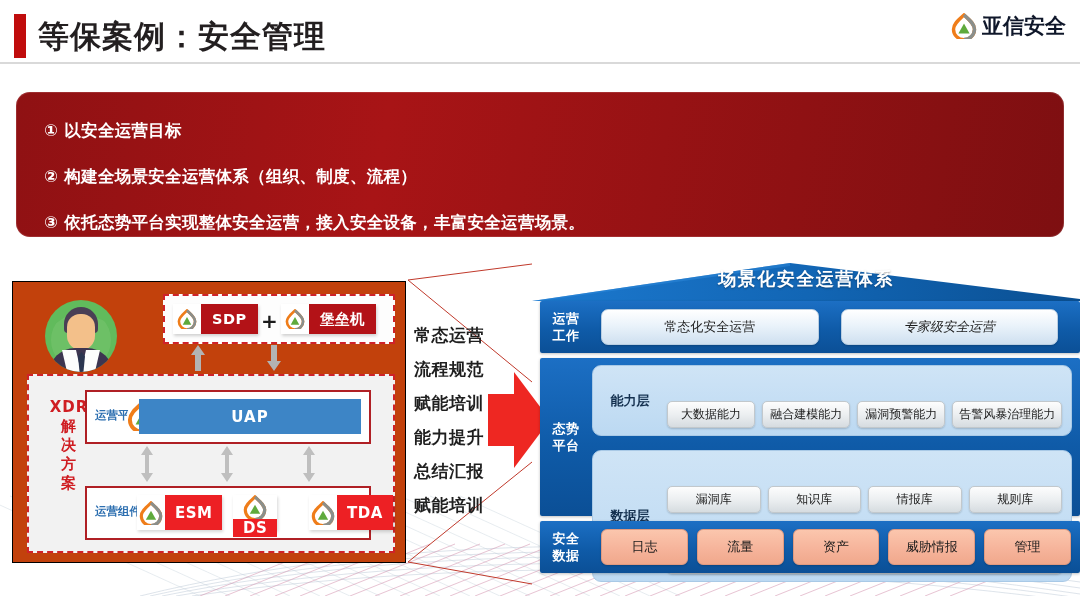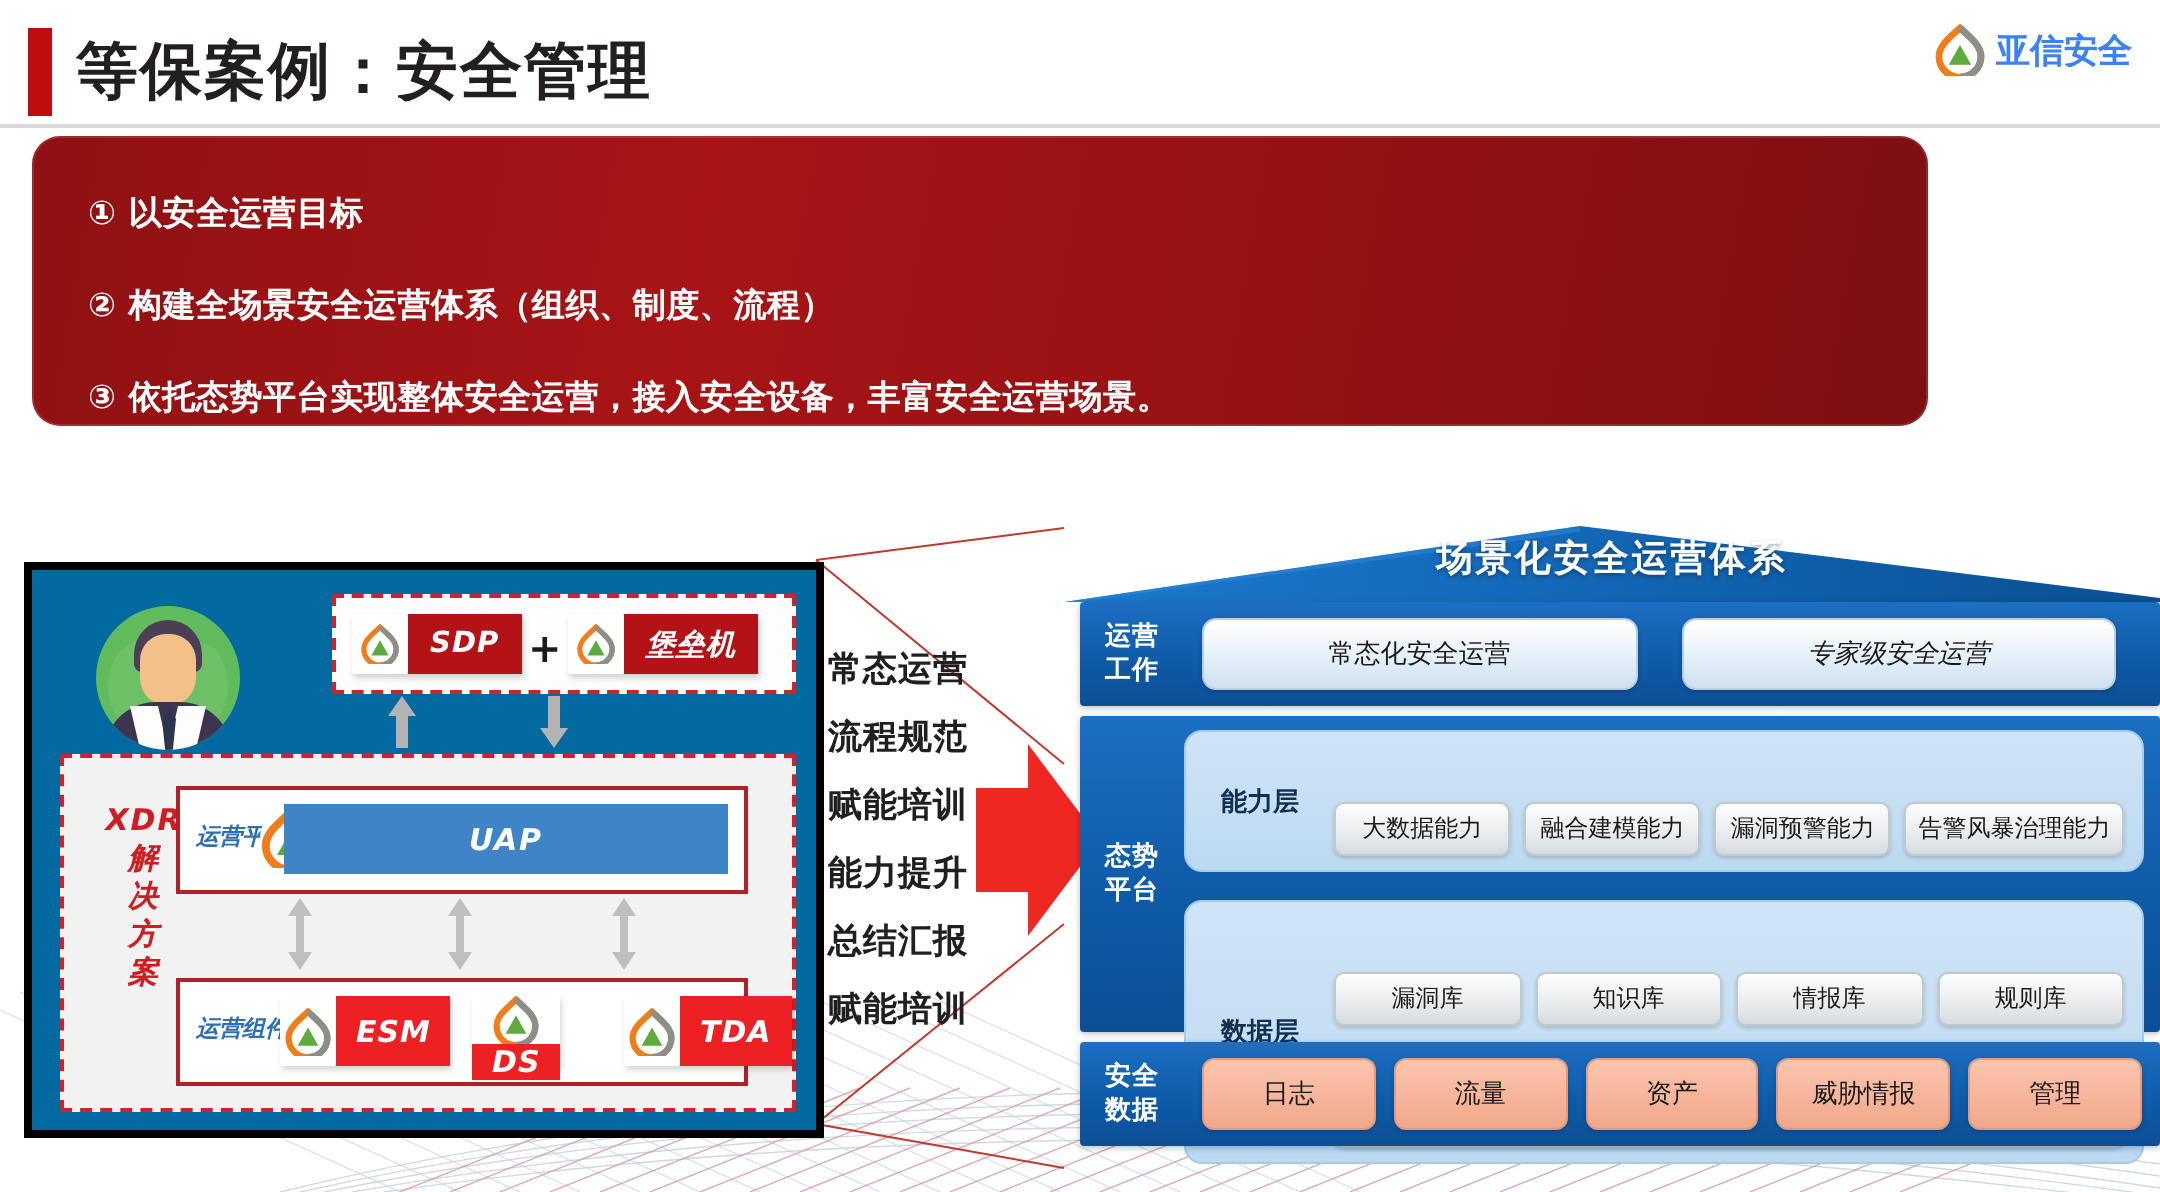--- a/index.html
+++ b/index.html
@@ -12,39 +12,39 @@
 
   
   .bgwave{position:absolute;left:0;bottom:0;width:1080px;height:110px;pointer-events:none;opacity:.85;}
 
   
   .hdr{position:absolute;left:0;top:0;width:1080px;height:72px;}
   .hdr-bar{position:absolute;left:14px;top:14px;width:12px;height:44px;background:#c00c0c;}
   .hdr-title{position:absolute;left:38px;top:10px;font-size:31px;font-weight:bold;color:#231f20;letter-spacing:1px;line-height:52px;}
   .hdr-rule{position:absolute;left:0;top:62px;width:1080px;height:2px;background:#d9d9d9;}
   .logo{position:absolute;right:14px;top:12px;display:flex;align-items:center;gap:5px;}
-  .logo-txt{font-size:17px;font-weight:bold;color:#3b82f6;letter-spacing:0px;}
+  .logo-txt{font-size:21px;font-weight:bold;color:#0f172a;letter-spacing:0px;}
 
   
   .banner{
-    position:absolute;left:16px;top:68px;width:948px;height:145px;
+    position:absolute;left:16px;top:92px;width:1048px;height:145px;
     border-radius:14px;
     background:linear-gradient(100deg,#8f1113 0%,#a81416 35%,#7e0f11 100%);
     box-shadow:inset 0 0 0 1px rgba(255,255,255,.12);
   }
   .banner-line{
     position:absolute;left:28px;color:#ffffff;font-size:16.5px;font-weight:bold;
     white-space:nowrap;letter-spacing:.3px;
   }
   .bl1{top:28px;} .bl2{top:74px;} .bl3{top:120px;}
 
   
   .leftcard{
     position:absolute;left:12px;top:281px;width:392px;height:280px;
-    background:#0369a1;border:4px solid #000000;font-style:italic;
+    background:#c2410c;border:1px solid #000000;
   }
   .avatar{
     position:absolute;left:32px;top:18px;width:72px;height:72px;border-radius:50%;
     background:#61bb5c;overflow:hidden;
   }
   .av-hair{position:absolute;left:19px;top:7px;width:34px;height:26px;border-radius:17px 17px 4px 4px;background:#4a3f55;}
   .av-shoulder{position:absolute;left:4px;top:48px;width:64px;height:34px;border-radius:26px 26px 0 0;background:#3d3550;}
   .av-face{position:absolute;left:22px;top:14px;width:28px;height:36px;border-radius:13px 13px 14px 14px;background:#f3c08a;}
   .av-collarL{position:absolute;left:20px;top:50px;width:14px;height:26px;background:#fdfdfd;transform:skewX(13deg);}
   .av-collarR{position:absolute;left:38px;top:50px;width:14px;height:26px;background:#fdfdfd;transform:skewX(-13deg);}

